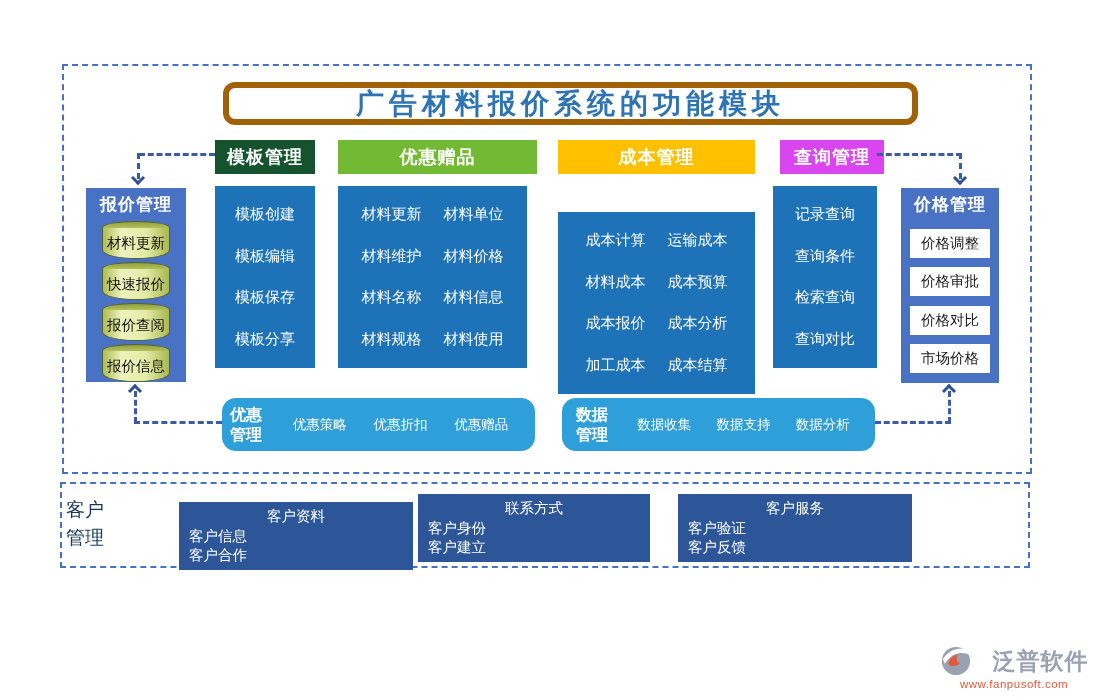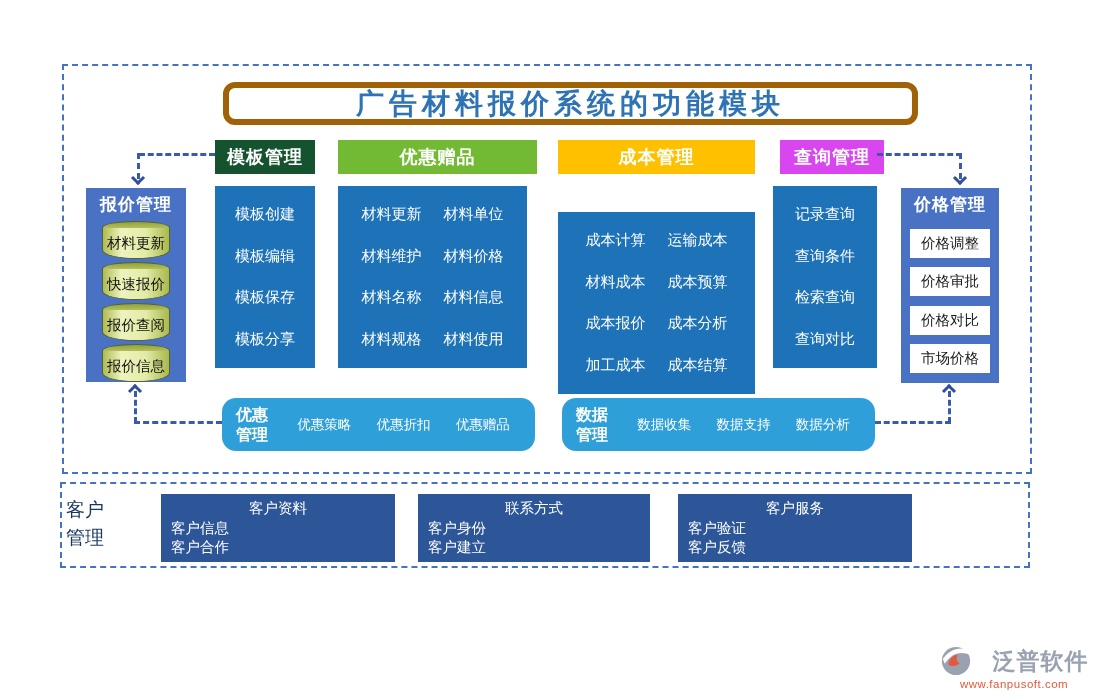--- a/index.html
+++ b/index.html
@@ -53,31 +53,31 @@
   .cyl-label { position:absolute; left:-8px; right:-8px; top:13px; text-align:center;
     font-size:14.5px; color:#111111; white-space:nowrap; }
 
   
   .price-item { background:#ffffff; color:#1a1a1a; height:29px; display:flex; align-items:center;
     justify-content:center; font-size:14.5px; white-space:nowrap; }
 
   
   .pill { position:absolute; top:398px; height:53px; border-radius:14px; background:#2E9FD9;
     display:flex; align-items:center; color:#ffffff; }
-  #pill-discount { left:222px; width:313px; padding-left:14px; }
+  #pill-discount { left:222px; width:313px; padding-left:8px; }
   #pill-data     { left:562px; width:313px; padding-left:14px; }
   .pill-title { width:36px; font-size:16px; font-weight:bold; line-height:1.25; }
   .pill-items { flex:1; display:flex; justify-content:space-evenly; font-size:13.5px; white-space:nowrap; }
 
   
   #customer-title { position:absolute; left:66px; top:496px; width:54px; font-size:19px; font-weight:normal;
     color:#17375E; line-height:1.45; }
   .cust-box { position:absolute; top:494px; height:68px; background:#2C5698; color:#ffffff;
     display:flex; flex-direction:column; justify-content:space-evenly; padding:4px 10px; }
-  #cust-0 { left:161px; width:234px; }
+  #cust-0 { left:179px; width:234px;margin-top:8px; }
   #cust-1 { left:418px; width:232px; }
   #cust-2 { left:678px; width:234px; }
   .cust-title { text-align:center; font-size:14.5px; white-space:nowrap; }
   .cust-items { display:flex; justify-content:space-around; font-size:14.5px; white-space:nowrap;flex-direction:column; }
 
   
   .hline { position:absolute; border-top:3px dashed #3A5BA9; height:0; }
   .vline { position:absolute; border-left:3px dashed #3A5BA9; width:0; }
   .chev { position:absolute; width:10px; height:10px; }
   .chev-down { border-right:3px solid #2E4F9E; border-bottom:3px solid #2E4F9E; transform:rotate(45deg); }

